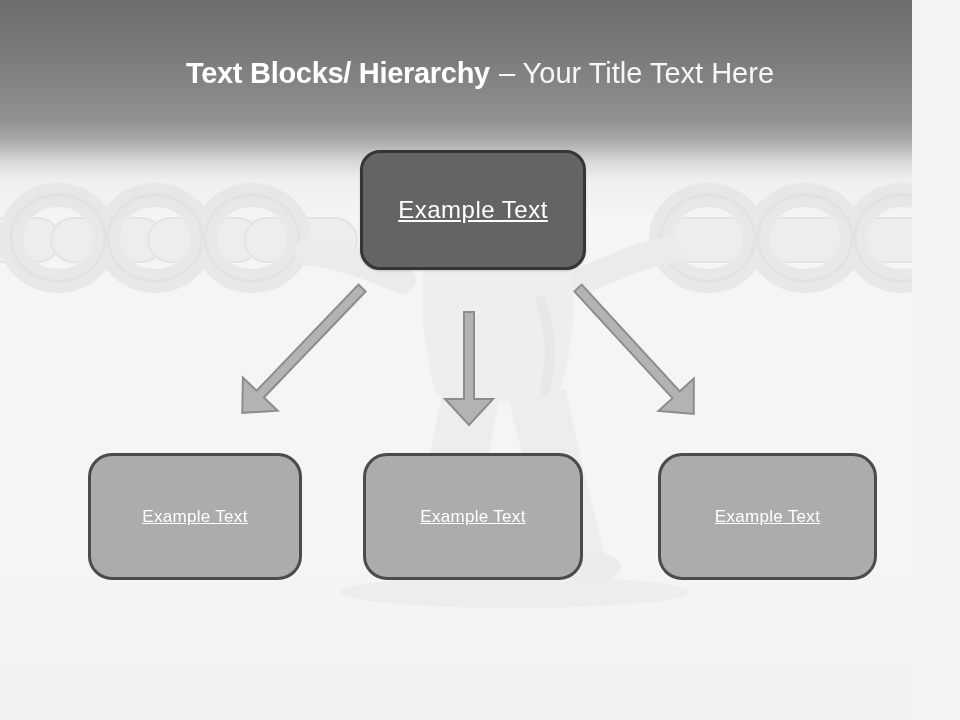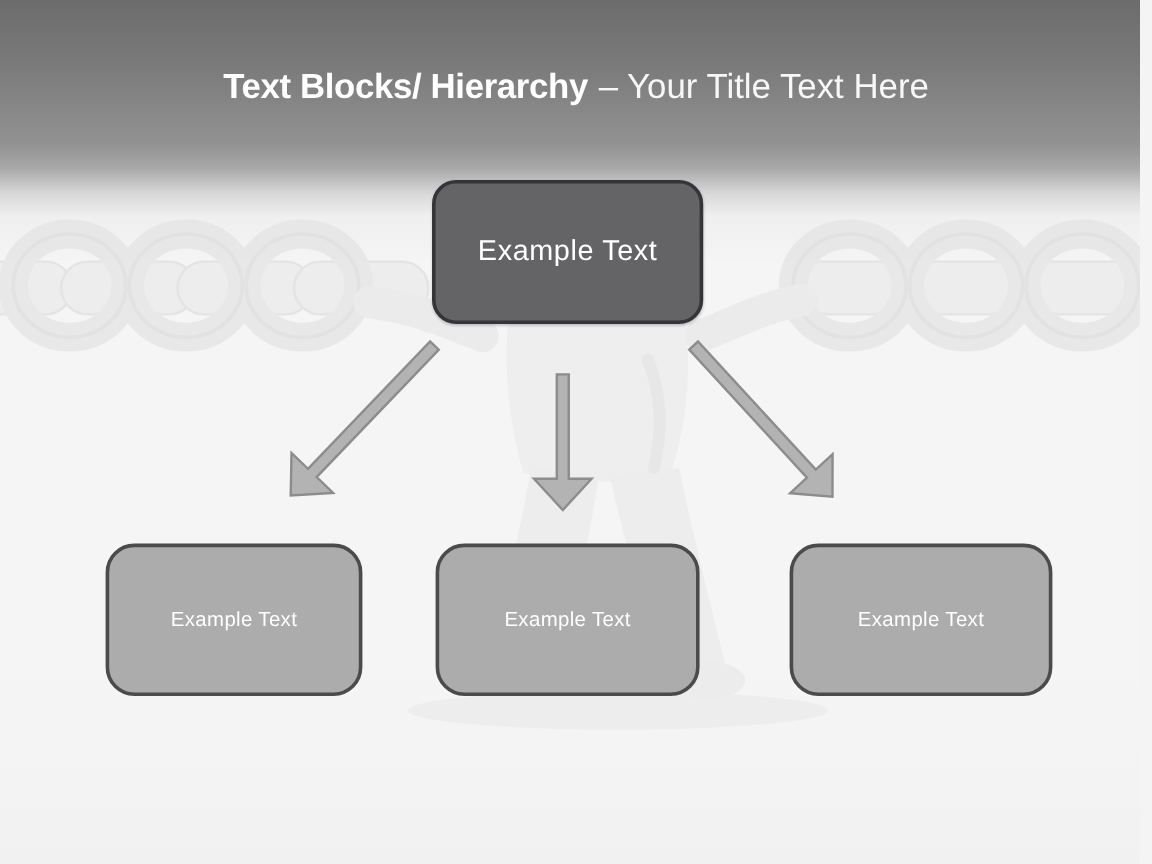--- a/index.html
+++ b/index.html
@@ -16,41 +16,41 @@
       #6c6c6c 0px,
       #7c7c7c 60px,
       #929292 120px,
       #a8a8a8 140px,
       #d9d9d9 162px,
       #efefef 180px,
       #f5f5f5 220px,
       #f5f5f5 78%,
       #f1f1f1 100%);
     overflow:hidden;
-    padding-left:38px;
   }
   .scene{
     position:absolute;left:0;top:0;width:960px;height:720px;
     pointer-events:none;
   }
   .slide-title{
     position:absolute;left:0;top:54px;width:960px;
     text-align:center;
     font-size:29px;line-height:38px;
     color:#ffffff;
     white-space:nowrap;
   }
   .slide-title .t-bold{font-weight:700;letter-spacing:-0.3px;}
   .slide-title .t-reg{font-weight:400;margin-left:9px;color:#f7f7f7;}
   .node{
     position:absolute;
     box-sizing:border-box;
     display:flex;align-items:center;justify-content:center;
     color:#ffffff;
     text-align:right;
+    text-decoration:underline;
   }
   .node-root{
     left:360px;top:150px;width:226px;height:120px;
     background:#646467;
     border:3px solid #353538;
     border-radius:20px;
     font-size:24px;
     letter-spacing:0.5px;
     box-shadow:0 1px 2px rgba(0,0,0,0.18);
   }

